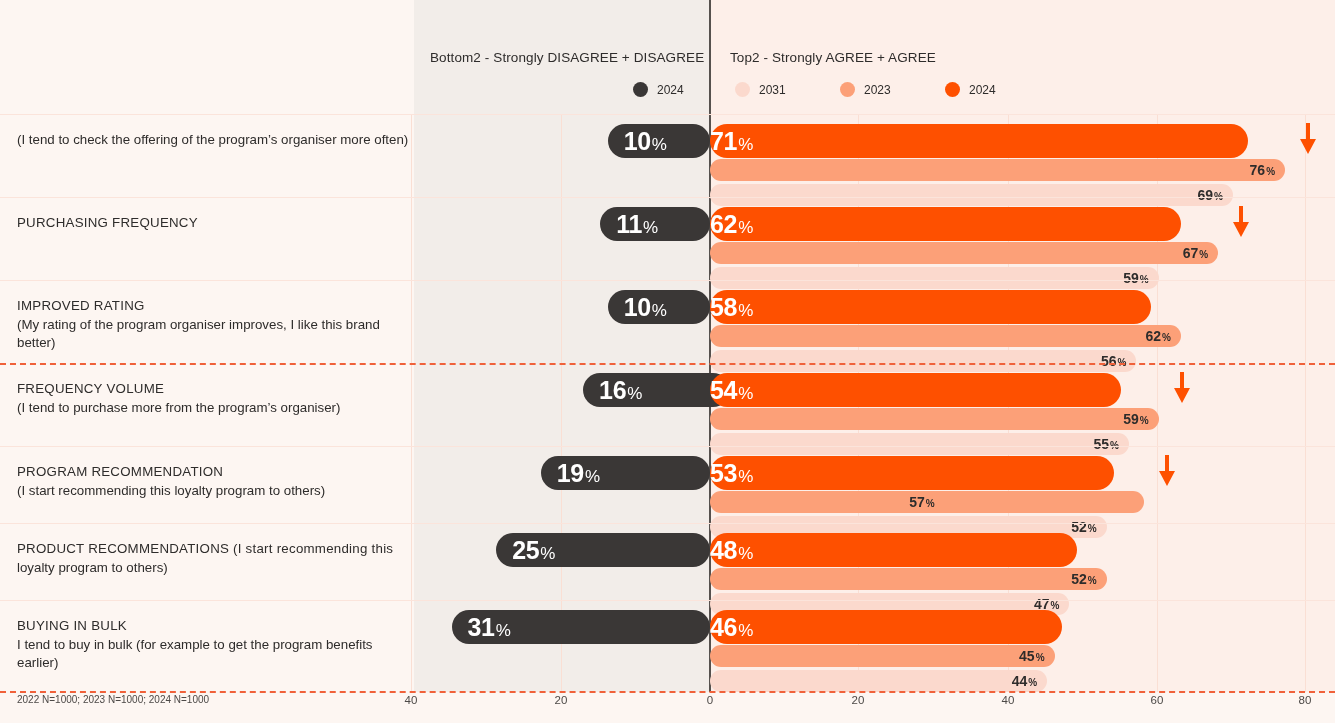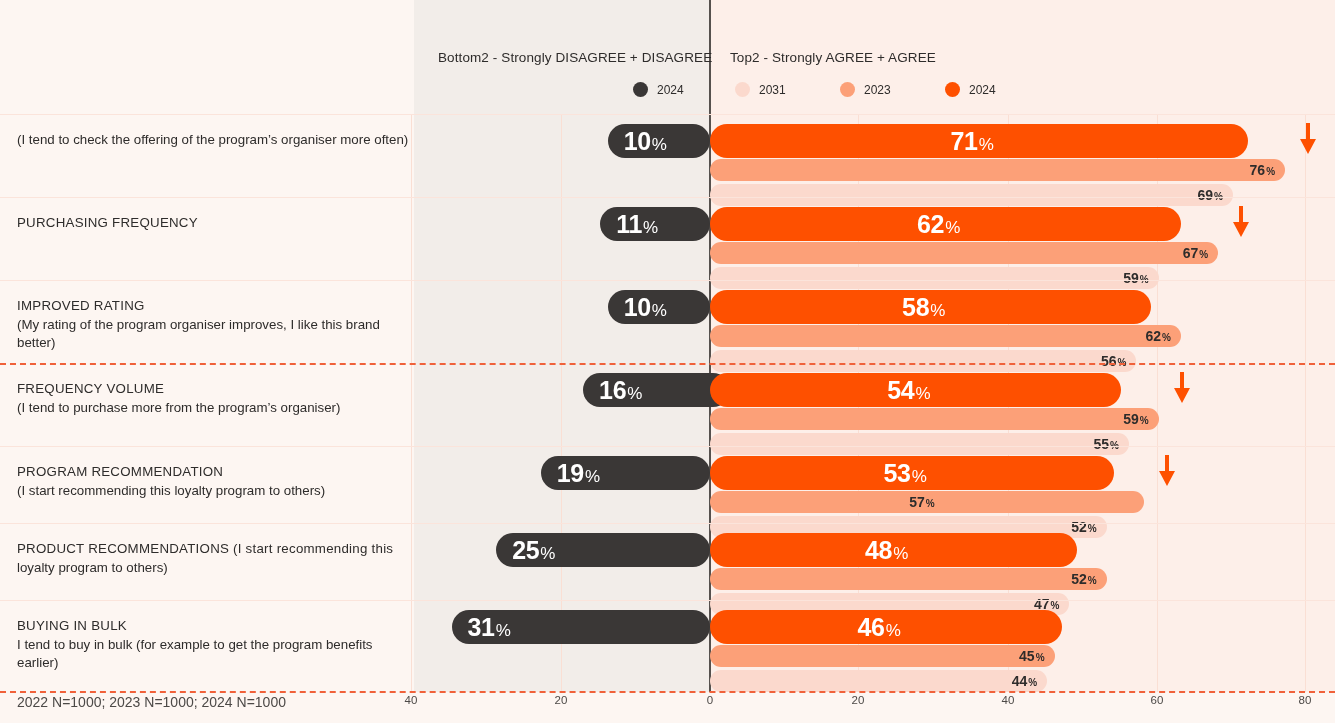--- a/index.html
+++ b/index.html
@@ -53,21 +53,21 @@
   }
 
   
   .hdr-title {
     position: absolute;
     font-size: 13.5px;
     color: #2e2c2b;
     letter-spacing: .1px;
     white-space: nowrap;
   }
-  #hdr-bottom2 { left: 430px; top: 50px; margin-left: 8px; }
+  #hdr-bottom2 { left: 430px; top: 50px; }
   #hdr-top2    { left: 730px; top: 50px; }
 
   .legend-item {
     position: absolute;
     display: flex;
     align-items: center;
     gap: 9px;
     font-size: 12px;
     color: #2e2c2b;
     white-space: nowrap;
@@ -118,21 +118,21 @@
   .bar-neg {
     justify-content: flex-start;
     background: #3a3736;
     color: #ffffff;
     padding-left: 16px;
     height: 34px;
   }
   .bar-2024 {
     background: #fe5000;
     color: #ffffff;
-    justify-content: center;
+    justify-content: flex-start;
     padding-right: 14px;
     height: 34px;
   }
   .bar-2023 {
     background: #fca078;
     color: #2e2c2b;
     justify-content: flex-end;
     padding-right: 10px;
     height: 22px;
   }
@@ -175,21 +175,21 @@
     position: absolute;
     top: 694px;
     font-size: 11.5px;
     color: #4c4947;
     transform: translateX(-50%);
     white-space: nowrap;
   }
   .footnote {
     position: absolute;
     left: 17px; top: 694px;
-    font-size: 14px;
+    font-size: 10px;
     color: #4c4947;
     white-space: nowrap;
   }
 </style>
 </head>
 <body>
 
 <div id="chart-root">
 
   <div class="panel-bottom2"></div>

